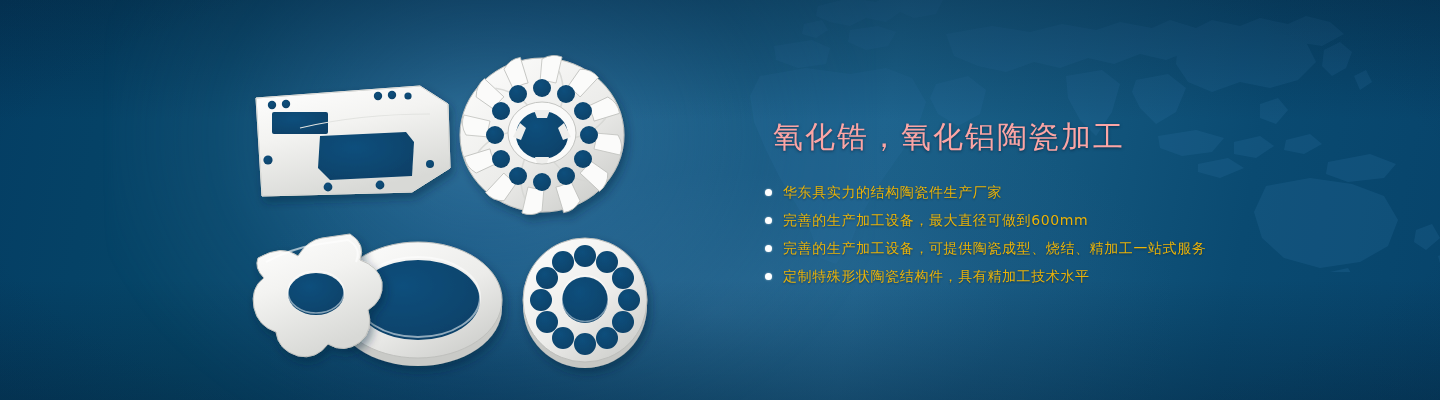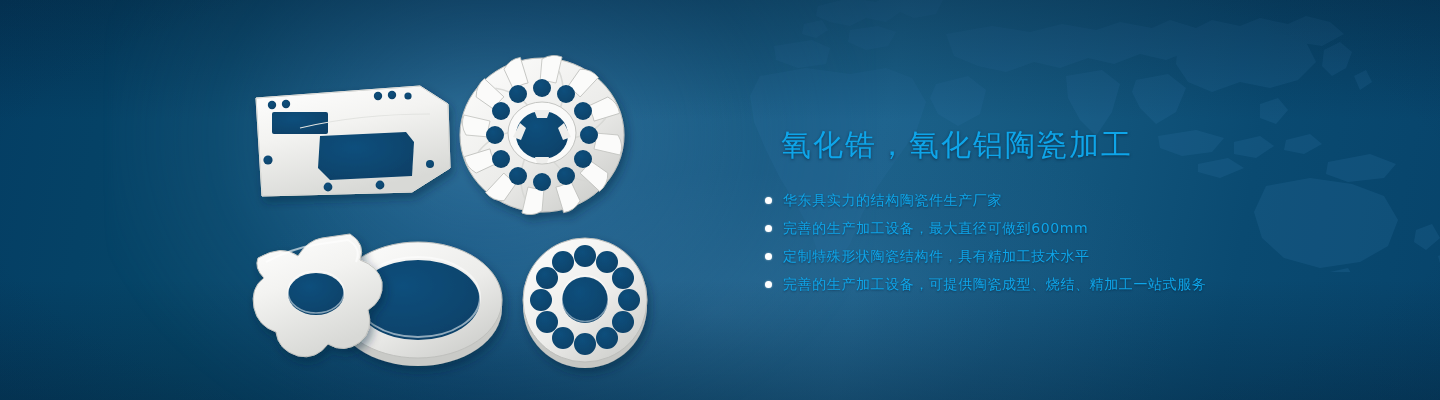--- a/index.html
+++ b/index.html
@@ -86,25 +86,25 @@
   }
   .products svg{display:block;width:100%;height:100%;}
 
   
   .copy{
     position:absolute;
     left:765px;top:108px;
     width:620px;
   }
   .headline{
-    margin:16px;
+    margin:8px;
     font-size:30px;
     font-weight:400;
     letter-spacing:2px;
-    color:#0ea5e9;
+    color:#fca5a5;
     line-height:42px;
     text-shadow:0 1px 3px rgba(0,20,40,.55);
     white-space:nowrap;
   }
   .bullets{
     list-style:none;
     margin:22px 0 0 0;
     padding:0;
   }
   .bullet{
@@ -116,21 +116,21 @@
   .dot{
     flex:0 0 auto;
     width:7px;height:7px;
     border-radius:50%;
     background:#ffffff;
     margin-right:11px;
     box-shadow:0 0 2px rgba(255,255,255,.6);
   }
   .bullet-text{
     font-size:14px;
-    color:#0ea5e9;
+    color:#eab308;
     letter-spacing:.6px;
     line-height:24px;
     white-space:nowrap;
     text-shadow:0 1px 2px rgba(0,20,40,.45);
   }
 </style>
 </head>
 <body>
 
 <div class="banner">
@@ -349,22 +349,22 @@
       <li class="bullet">
         <span class="dot"></span>
         <span class="bullet-text">华东具实力的结构陶瓷件生产厂家</span>
       </li>
       <li class="bullet">
         <span class="dot"></span>
         <span class="bullet-text">完善的生产加工设备，最大直径可做到600mm</span>
       </li>
       <li class="bullet">
         <span class="dot"></span>
-        <span class="bullet-text">定制特殊形状陶瓷结构件，具有精加工技术水平</span>
+        <span class="bullet-text">完善的生产加工设备，可提供陶瓷成型、烧结、精加工一站式服务</span>
       </li>
       <li class="bullet">
         <span class="dot"></span>
-        <span class="bullet-text">完善的生产加工设备，可提供陶瓷成型、烧结、精加工一站式服务</span>
+        <span class="bullet-text">定制特殊形状陶瓷结构件，具有精加工技术水平</span>
       </li>
     </ul>
   </div>
 
 </div>
 
 </body></html>

